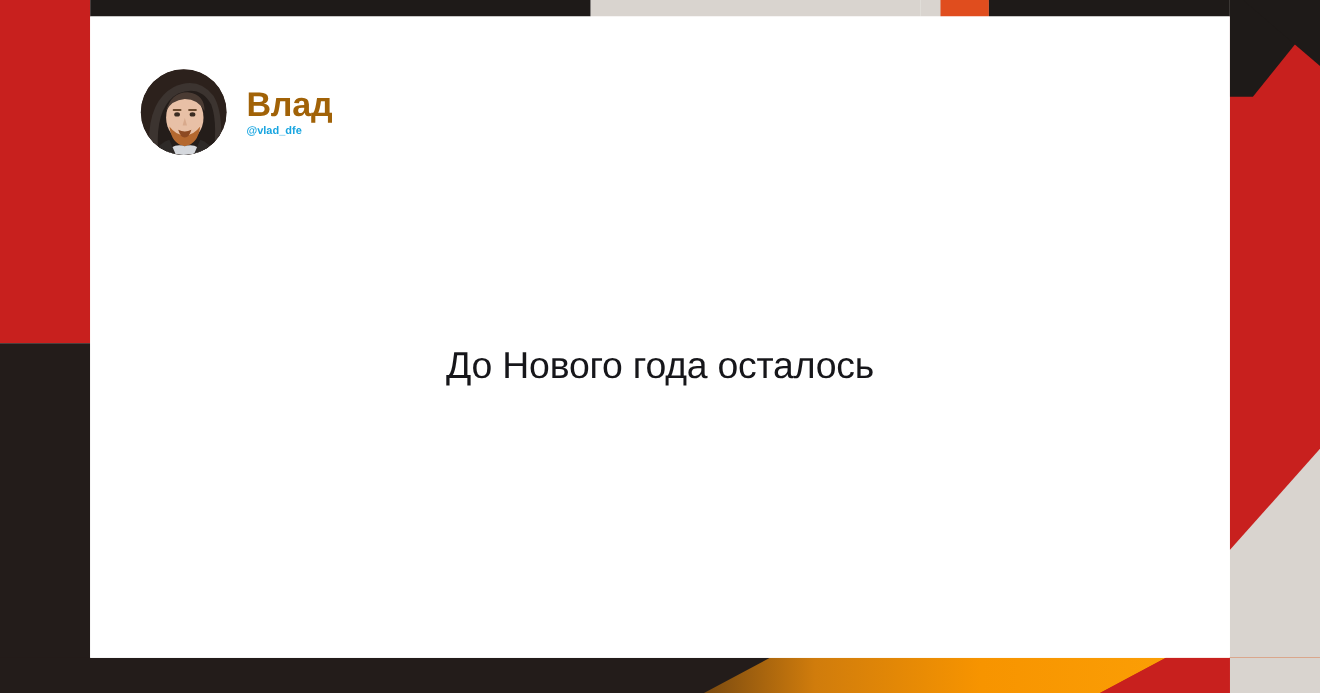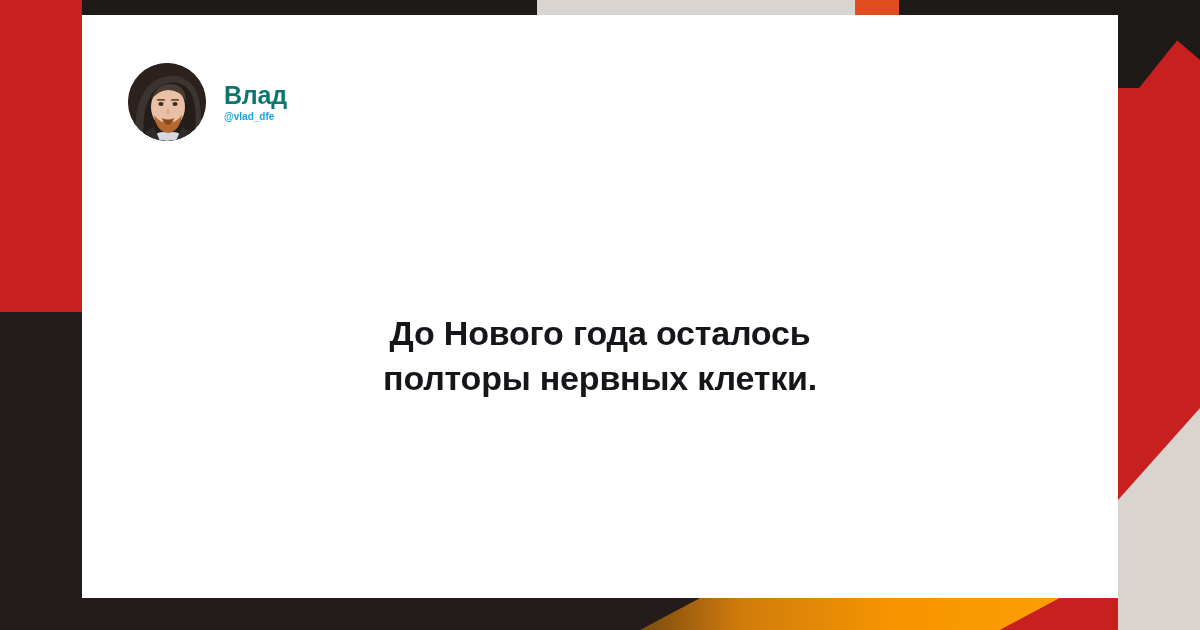--- a/index.html
+++ b/index.html
@@ -55,23 +55,23 @@
   }
   #avatar svg { display: block; width: 78px; height: 78px; }
 
   #ident {
     display: flex;
     flex-direction: column;
     justify-content: center;
     gap: 2px;
   }
   #display-name {
-    font-size: 25px;
+    font-size: 31px;
     font-weight: bold;
-    color: #0f766e;
+    color: #a16207;
     letter-spacing: -0.2px;
     line-height: 1.12;
   }
   #handle {
     font-size: 10px;
     font-weight: bold;
     color: #18a5e0;
     line-height: 1.2;
   }
 
@@ -90,21 +90,21 @@
   }
 
   
   #joke {
     position: absolute;
     left: 0;
     right: 0;
     top: 296px;
     text-align: center;
     font-size: 34px;
-    font-weight: bold;
+    font-weight: normal;
     color: #16161a;
     line-height: 1.33;
     letter-spacing: -0.2px;
     padding: 0 60px;
     box-sizing: border-box;
   }
   #joke .ln { display: block; }
 </style>
 </head>
 <body>
@@ -192,17 +192,16 @@
       <div id="ident">
         <div id="display-name">Влад</div>
         <div id="handle">@vlad_dfe</div>
       </div>
 
     </div>
 
 
     <div id="joke">
       <span class="ln">До Нового года осталось</span>
-      <span class="ln">полторы нервных клетки.</span>
     </div>
 
   </div>
 </div>
 
 </body></html>

